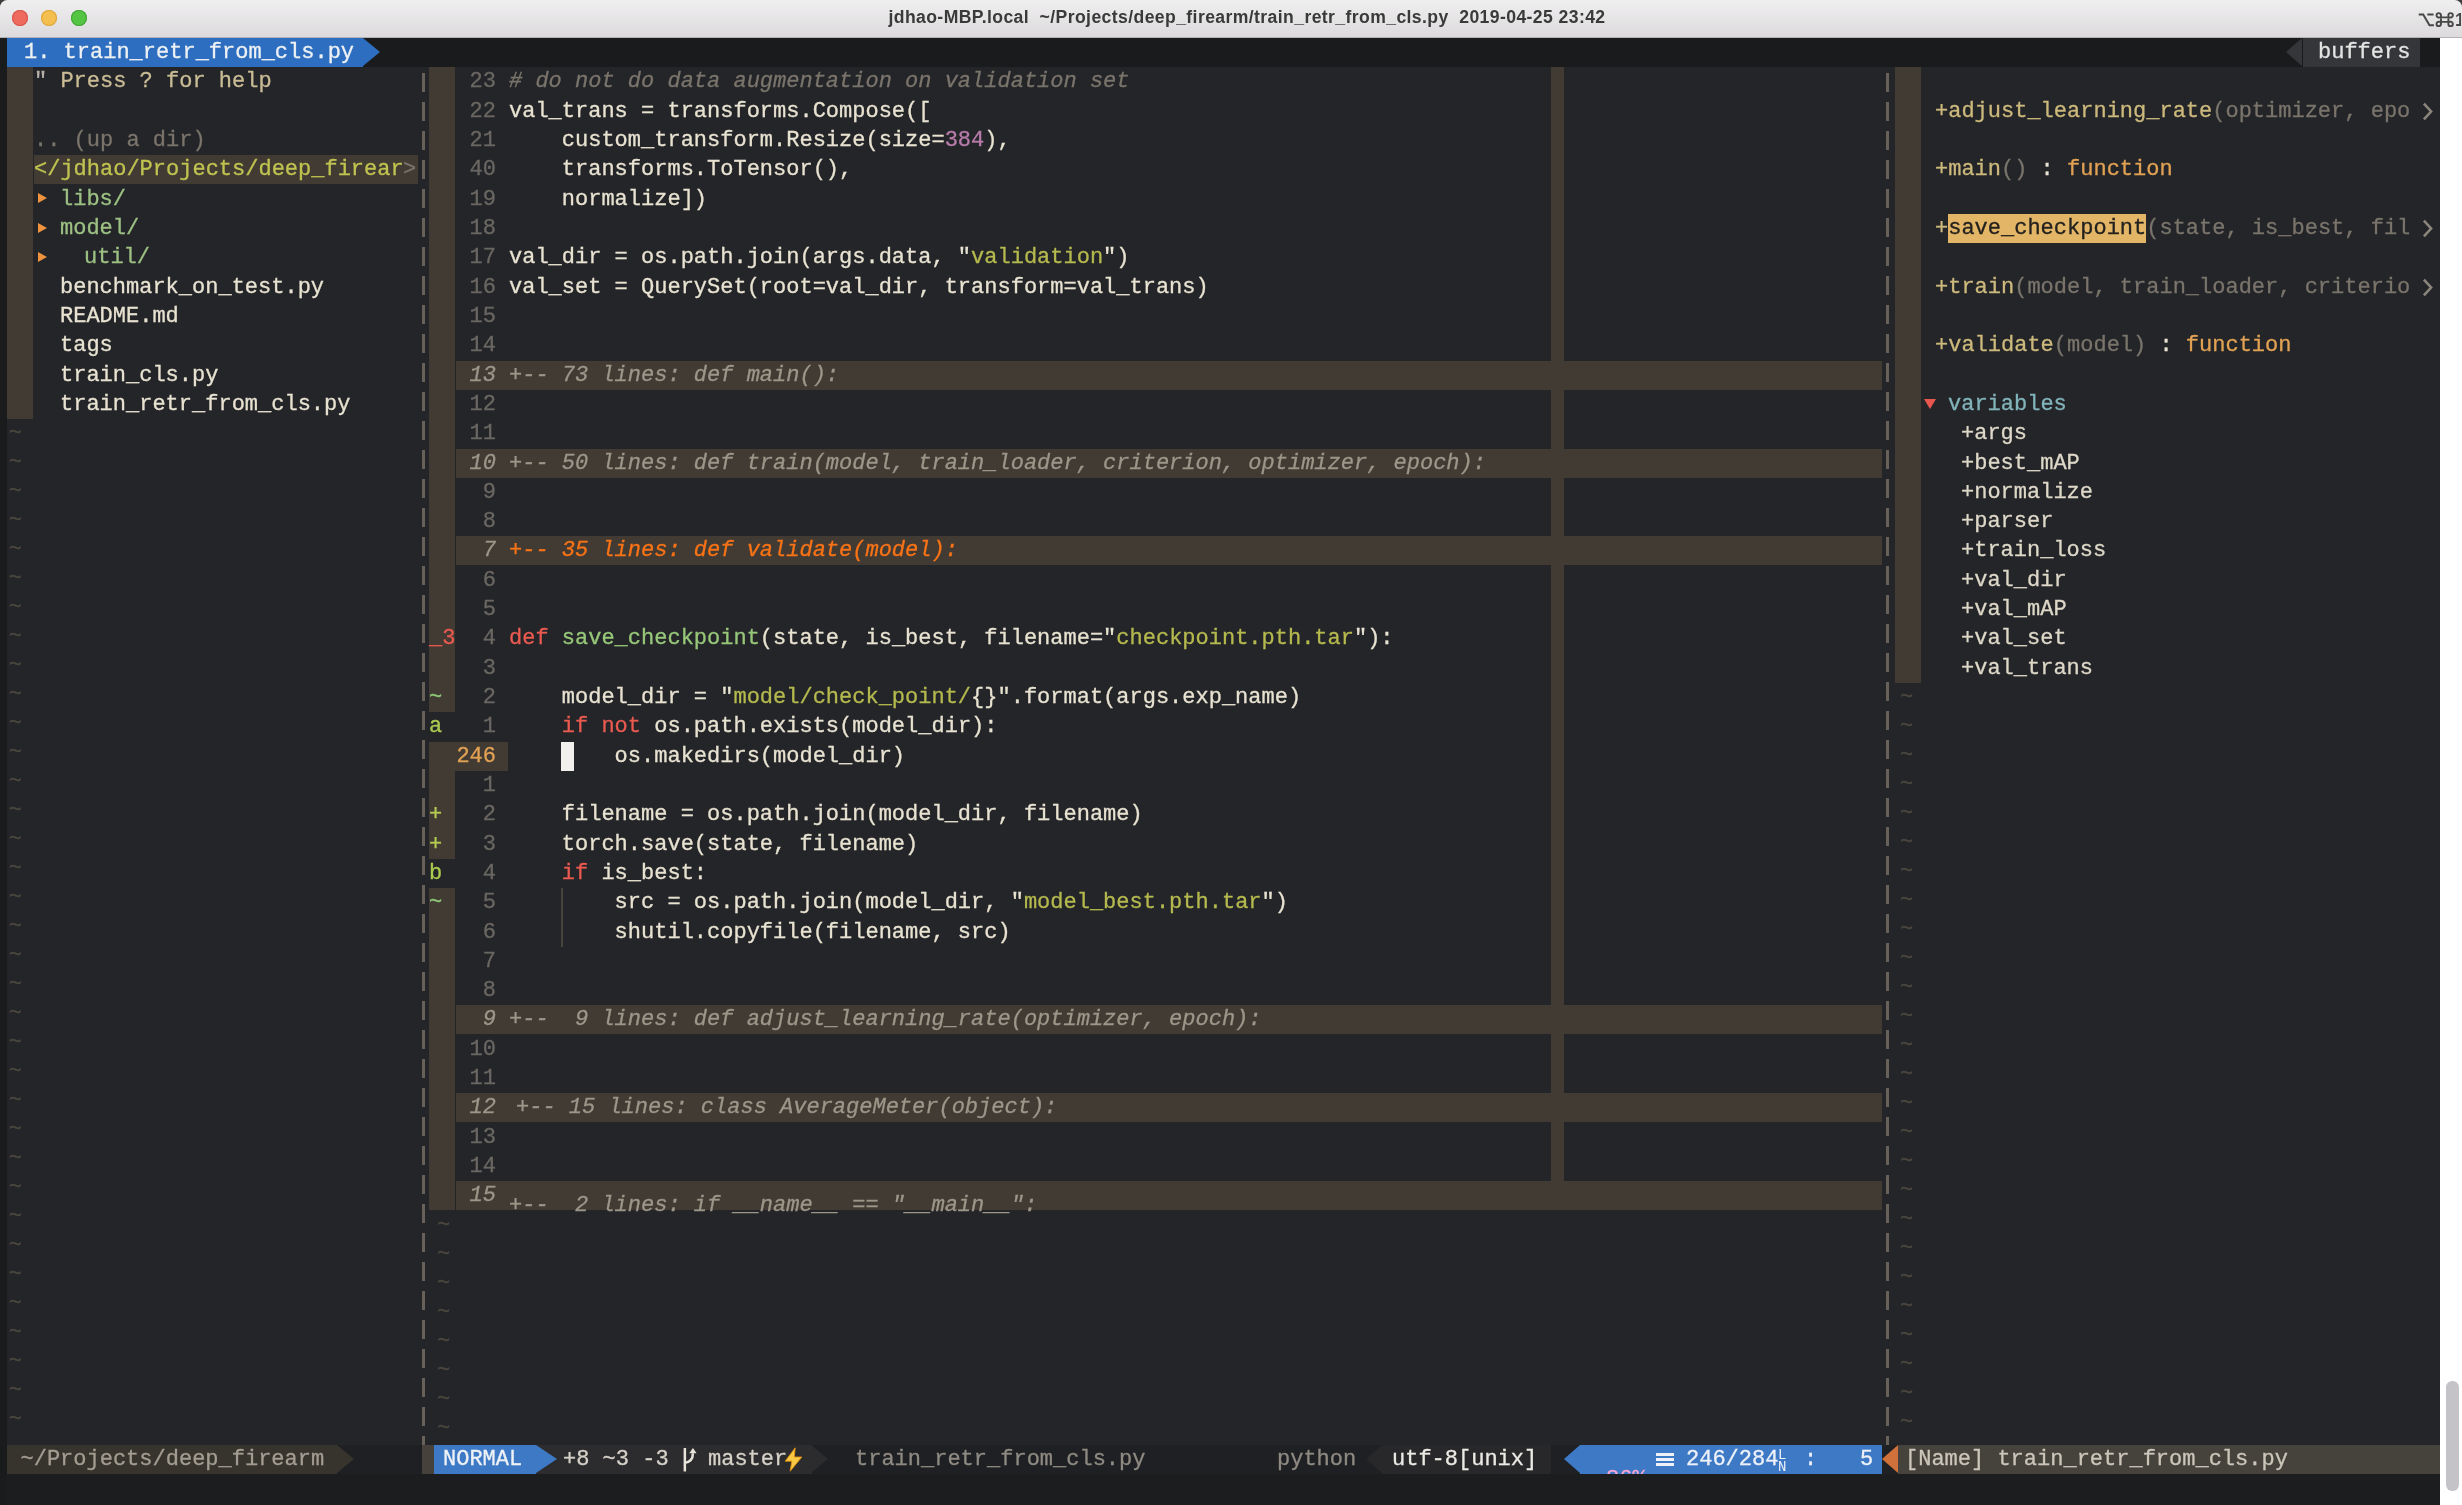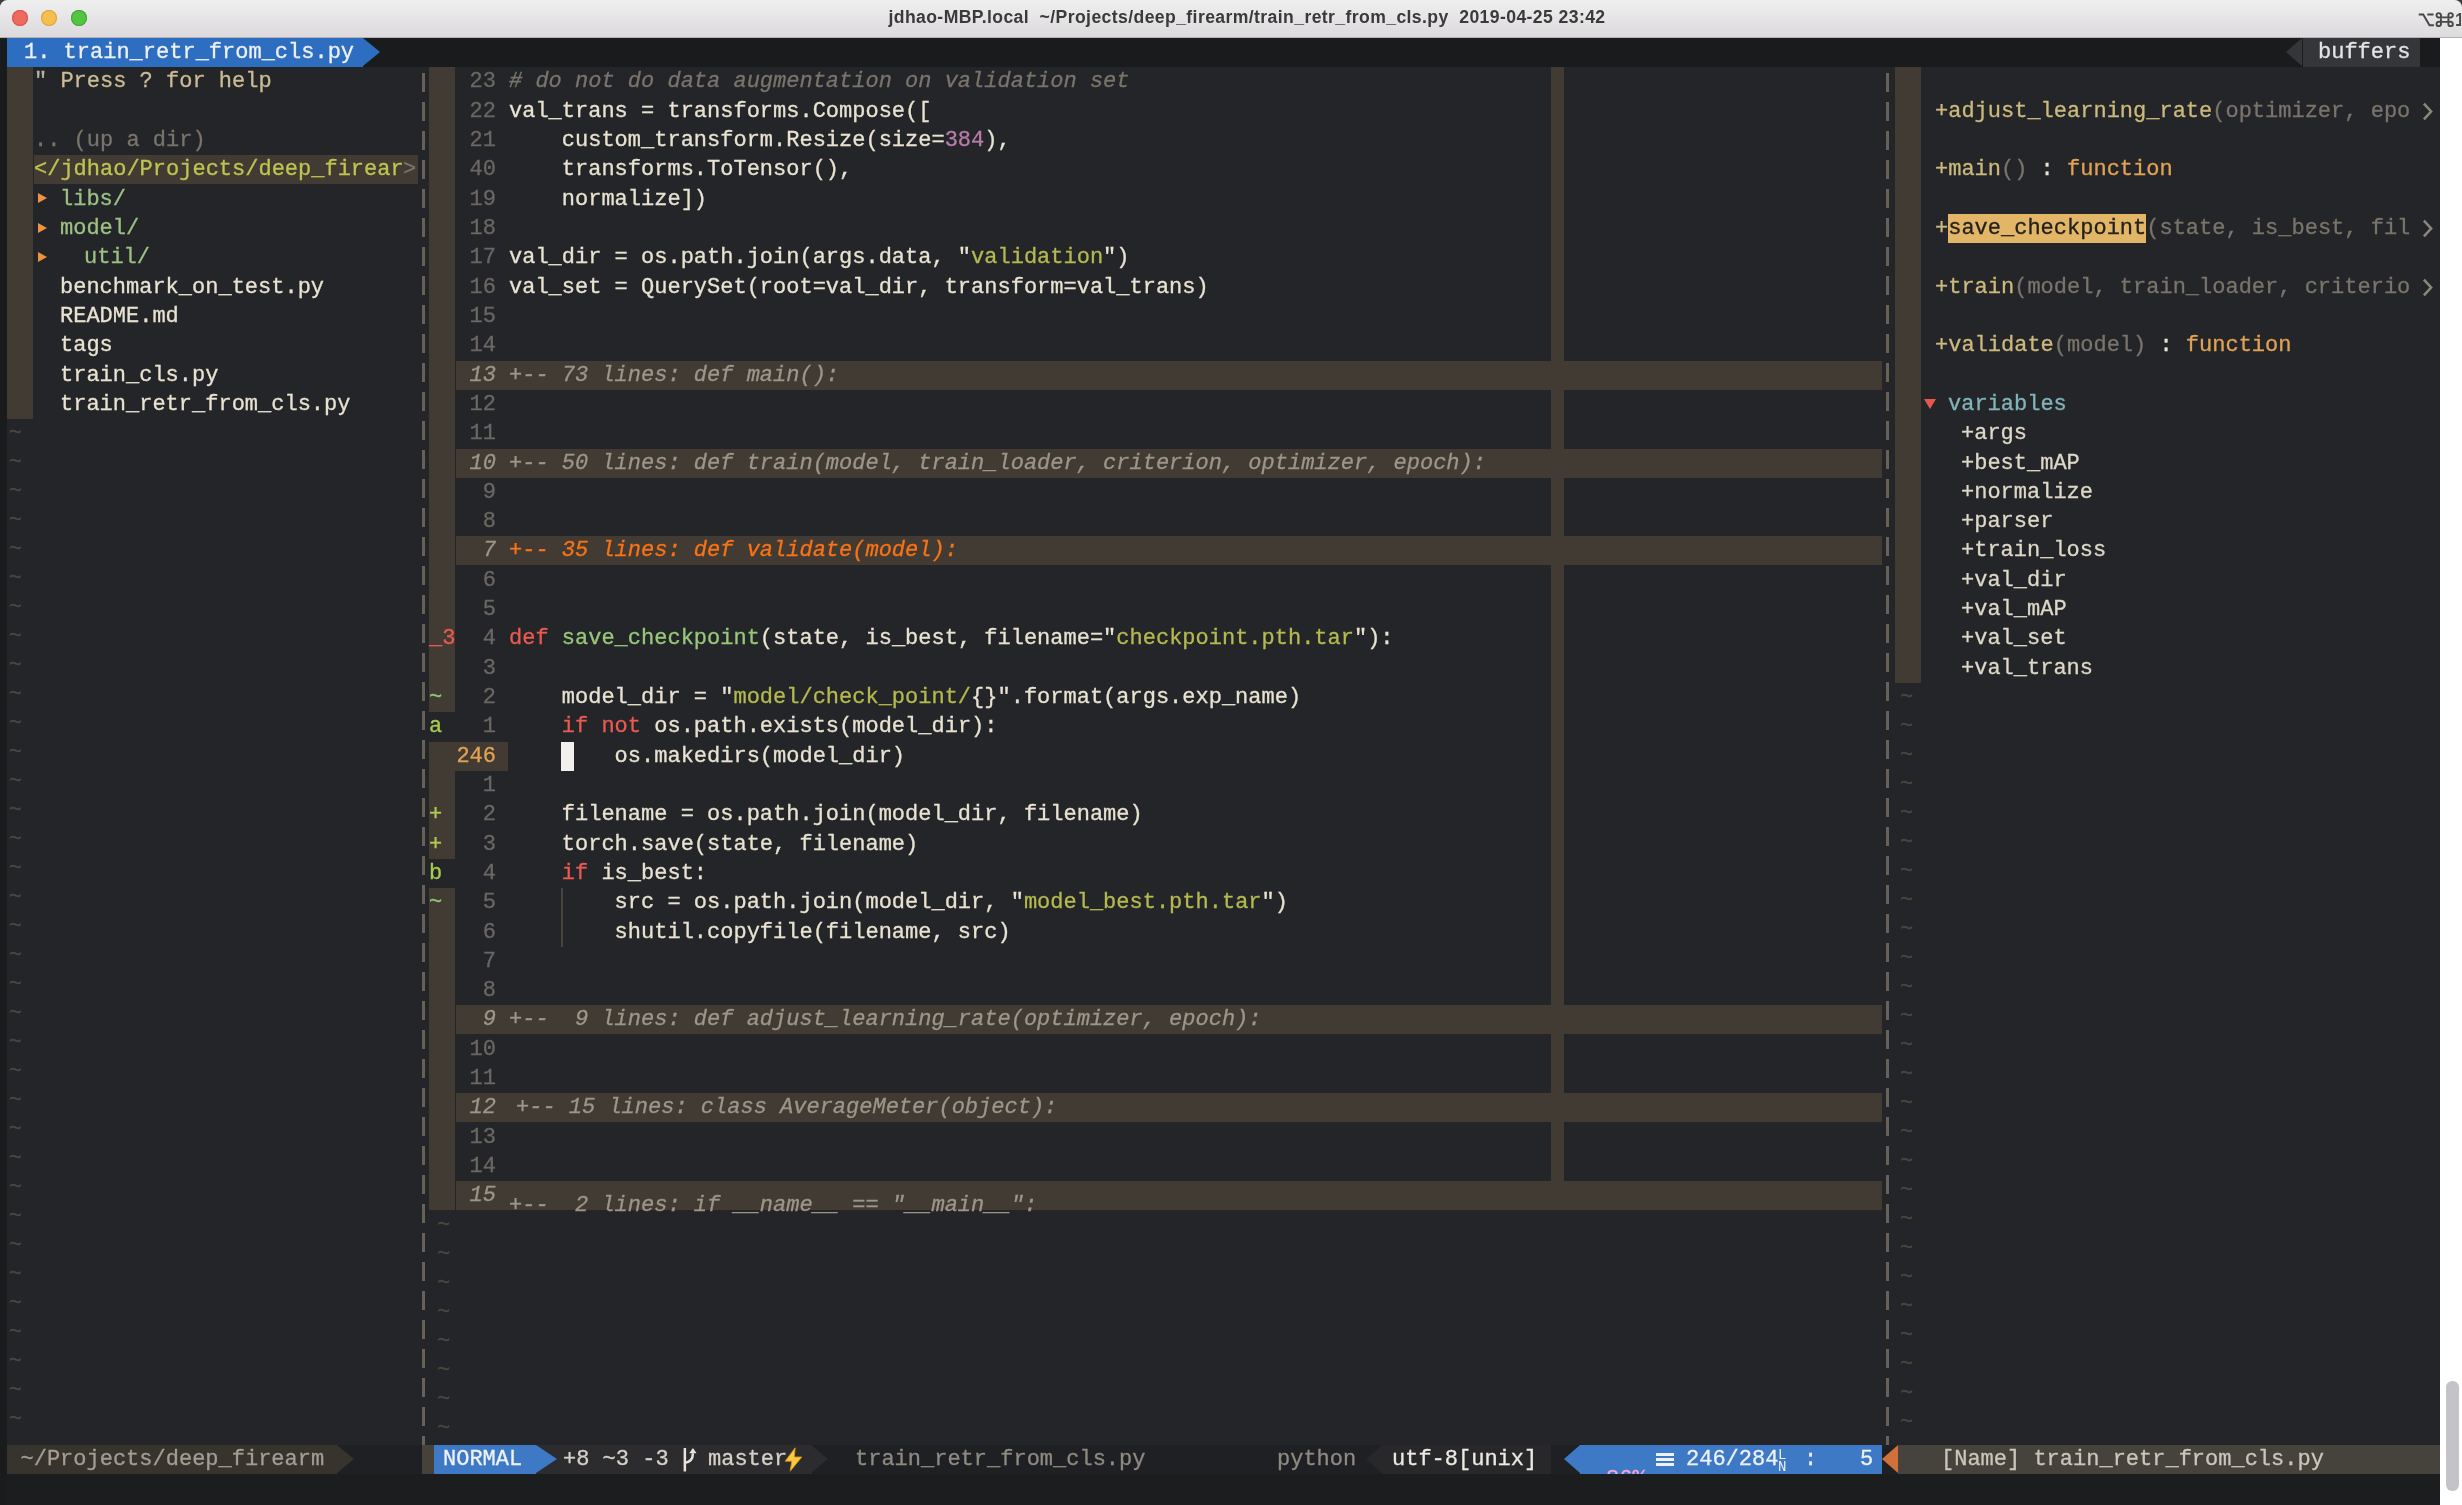--- a/index.html
+++ b/index.html
@@ -261,17 +261,17 @@
 <div class="m" style="left:1606px;top:1445px;color:#f9a8d4;margin-top:20px;">86%</div>
 <div class="r" style="left:1656px;top:1453px;width:17.6px;height:2.9px;background:#eef2f8;"></div>
 <div class="r" style="left:1656px;top:1458px;width:17.6px;height:2.9px;background:#eef2f8;"></div>
 <div class="r" style="left:1656px;top:1463px;width:17.6px;height:2.9px;background:#eef2f8;"></div>
 <div class="m" style="left:1686px;top:1445px;color:#eef2f8;">246/284</div>
 <div class="r" style="left:1778px;top:1450px;color:#eef2f8;font-size:14px;line-height:11.7px;font-family:'Liberation Mono';position:absolute;">L<br>N</div>
 <div class="m" style="left:1804px;top:1445px;color:#eef2f8;">:</div>
 <div class="m" style="left:1860px;top:1445px;color:#eef2f8;">5</div>
 <div class="r" style="left:1882px;top:1445px;width:0;height:0;border-top:14.7px solid transparent;border-bottom:14.7px solid transparent;border-right:16px solid #d0703a;"></div>
 <div class="r" style="left:1898px;top:1445px;width:542px;height:29px;background:#46423c;"></div>
-<div class="m" style="left:1905px;top:1445px;color:#ccc6ba;margin-left:36px;">[Name] train_retr_from_cls.py</div>
+<div class="m" style="left:1905px;top:1445px;color:#ccc6ba;">[Name] train_retr_from_cls.py</div>
 <div class="r" style="left:7.3px;top:1474px;width:2433px;height:31px;background:#1c1d1f;"></div>
 <div class="r" style="left:0;top:38px;width:7.3px;height:1467px;background:#1a1b1d;"></div>
 <div class="r" style="left:2440px;top:38px;width:22px;height:1467px;background:#ffffff;"></div>
 <div class="r" style="left:2446px;top:1381px;width:12.5px;height:110px;border-radius:6.2px;background:#c4c4c8;"></div>
 
 </body></html>

